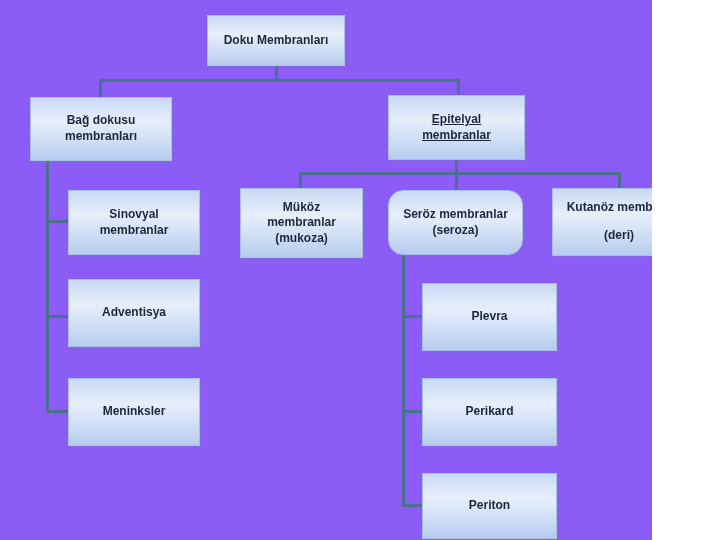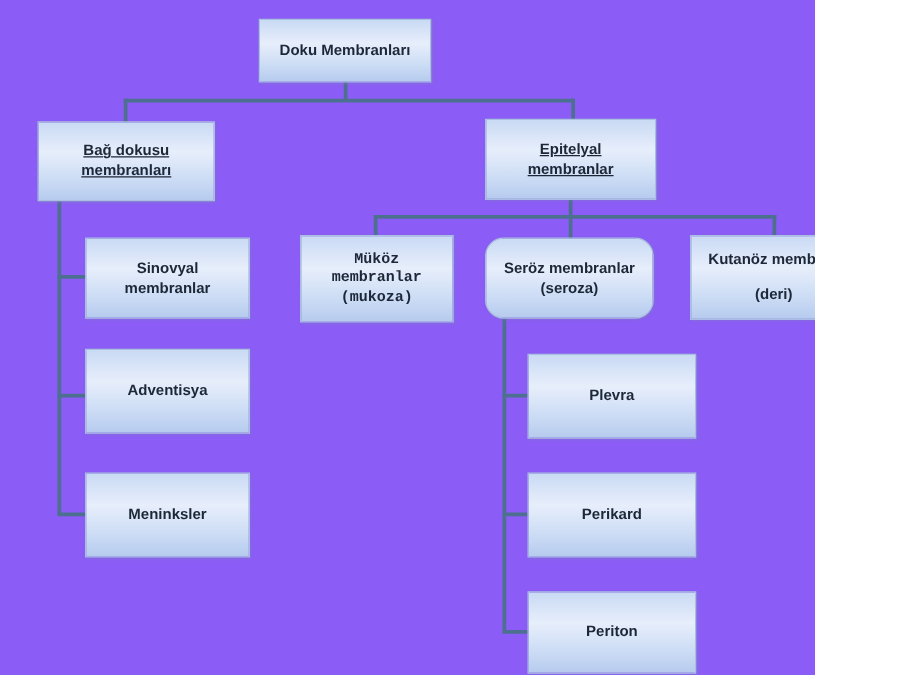--- a/index.html
+++ b/index.html
@@ -38,24 +38,24 @@
   .n-kutanoz .node-label { line-height: 2.3; }
 
   
   .line {
     position: absolute;
     background: #4d7091;
   }
 
   
   .n-root       { left: 207px; top: 15px;  width: 138px; height: 51px; }
-  .n-bag        { left: 30px;  top: 97px;  width: 142px; height: 64px; text-decoration: underline; }
+  .n-bag        { left: 30px;  top: 97px;  width: 142px; height: 64px; }
   .n-epitelyal  { left: 388px; top: 95px;  width: 137px; height: 65px; text-decoration: underline; }
   .n-sinovyal   { left: 68px;  top: 190px; width: 132px; height: 65px; }
-  .n-mukoz      { left: 240px; top: 188px; width: 123px; height: 70px; font-family: Liberation Mono, monospace; }
+  .n-mukoz      { left: 240px; top: 188px; width: 123px; height: 70px; }
   .n-seroz      { left: 388px; top: 190px; width: 135px; height: 65px; border-radius: 15px; }
   .n-kutanoz    { left: 552px; top: 188px; width: 134px; height: 68px; }
   .n-adventisya { left: 68px;  top: 279px; width: 132px; height: 68px; }
   .n-plevra     { left: 422px; top: 283px; width: 135px; height: 68px; }
   .n-meninksler { left: 68px;  top: 378px; width: 132px; height: 68px; }
   .n-perikard   { left: 422px; top: 378px; width: 135px; height: 68px; }
   .n-periton    { left: 422px; top: 473px; width: 135px; height: 66px; }
 
   
   .l-root-stub      { left: 275px; top: 65px;  width: 3px;   height: 16px; }

